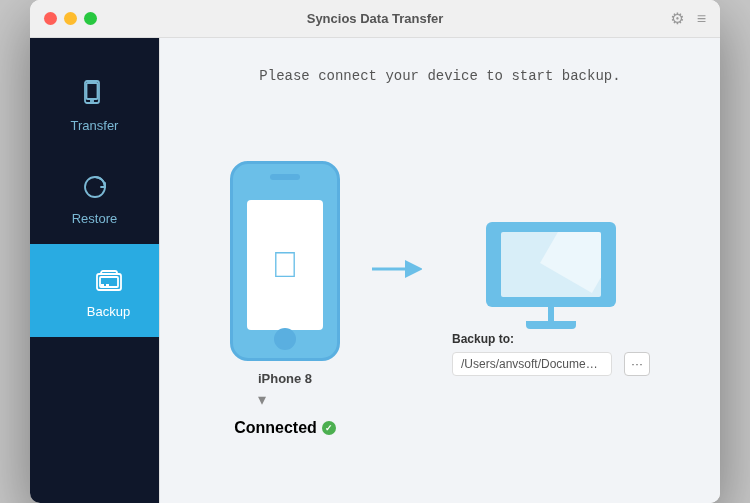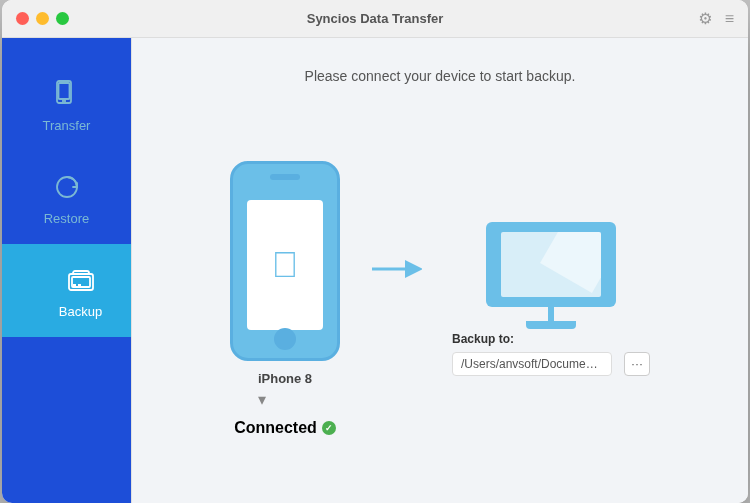--- a/index.html
+++ b/index.html
@@ -6,21 +6,21 @@
     body {
       font-family: -apple-system, BlinkMacSystemFont, 'Segoe UI', sans-serif;
       background: #c8c8c8;
       display: flex;
       align-items: center;
       justify-content: center;
       height: 100vh;
       min-height: 503px;
     }
     .window {
-      width: 746px;
+      width: 690px;
       height: 503px;
       border-radius: 10px;
       overflow: hidden;
       box-shadow: 0 20px 60px rgba(0,0,0,0.4);
       display: flex;
       flex-direction: column;
       background: #fff;
     }
     
     .titlebar {
@@ -69,21 +69,21 @@
     }
     
     .main {
       display: flex;
       flex: 1;
       overflow: hidden;
     }
     
     .sidebar {
       width: 130px;
-      background: #1d4ed8;
+      background: #0f172a;
       border-right: 1px solid #e0e0e0;
       display: flex;
       flex-direction: column;
       align-items: center;
       padding-top: 20px;
       gap: 0;
       flex-shrink: 0;
     }
     .sidebar-item {
       display: flex;
@@ -116,20 +116,21 @@
       display: flex;
       flex-direction: column;
       padding: 30px 40px 20px;
       position: relative;
     }
     .content-heading {
       text-align: center;
       font-size: 14px;
       color: #555;
       margin-bottom: 30px;
+      font-family: Liberation Mono, monospace;
     }
     .devices-row {
       display: flex;
       align-items: center;
       justify-content: center;
       gap: 30px;
       flex: 1;
     }
     
     .phone-wrap {

